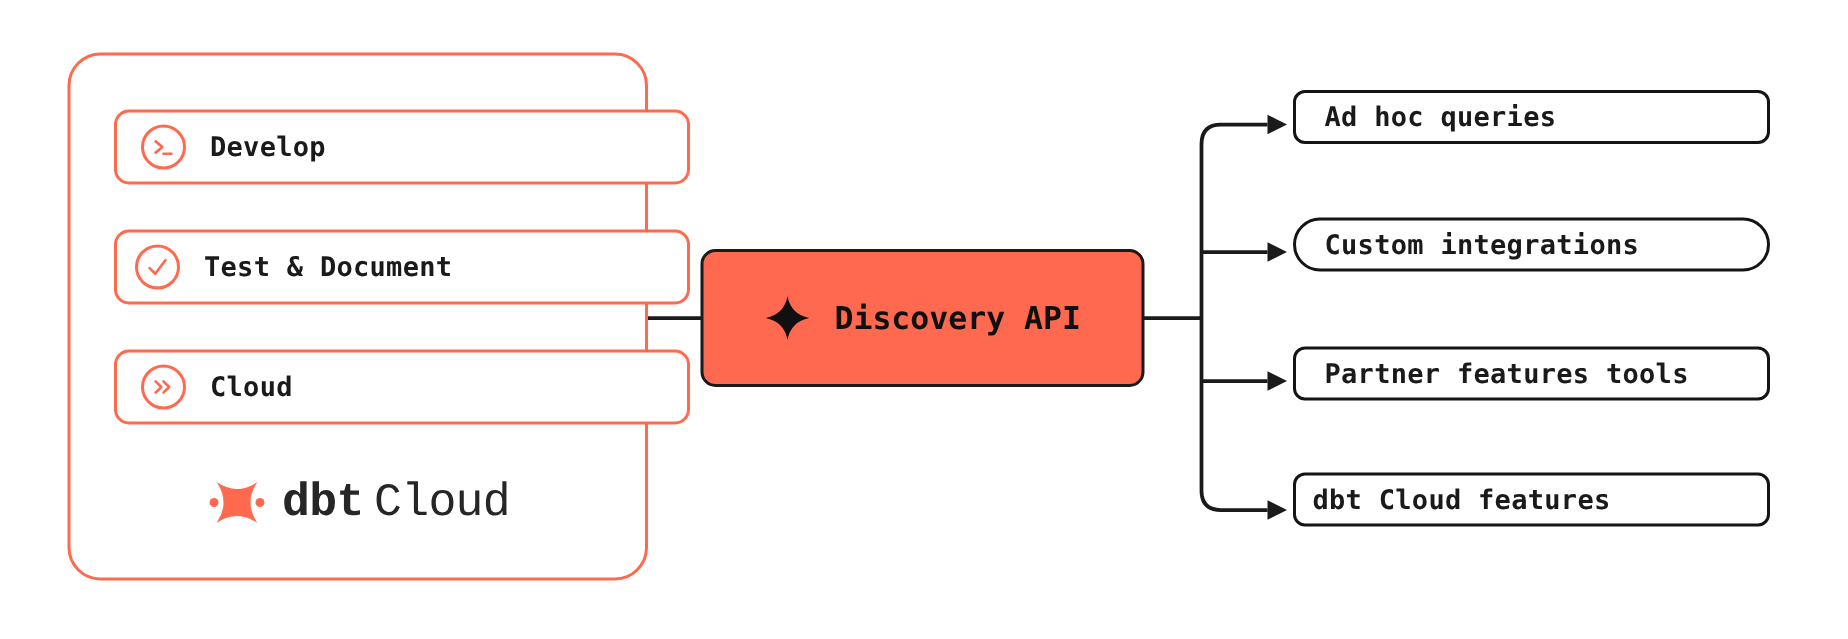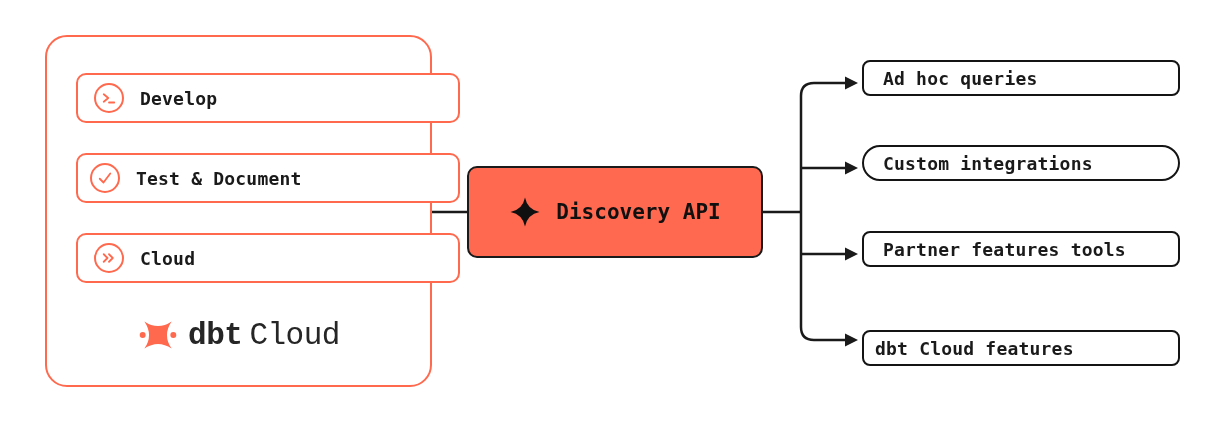--- a/index.html
+++ b/index.html
@@ -107,21 +107,21 @@
     border-radius: 8px;
     display: flex;
     align-items: center;
     padding-left: 19px;
     box-sizing: border-box;
     z-index: 2;
   }
   .out-1 { top: 60px; }
   .out-2 { top: 145px; border-radius: 23px; }
   .out-3 { top: 231px; }
-  .out-4 { top: 330px; padding-left: 11px; }
+  .out-4 { top: 315px; padding-left: 11px; }
   .out-label {
     font-size: 18px;
     font-weight: 600;
     letter-spacing: 0.2px;
     color: #1a1a1a;
   }
 </style>
 </head>
 <body>
 

